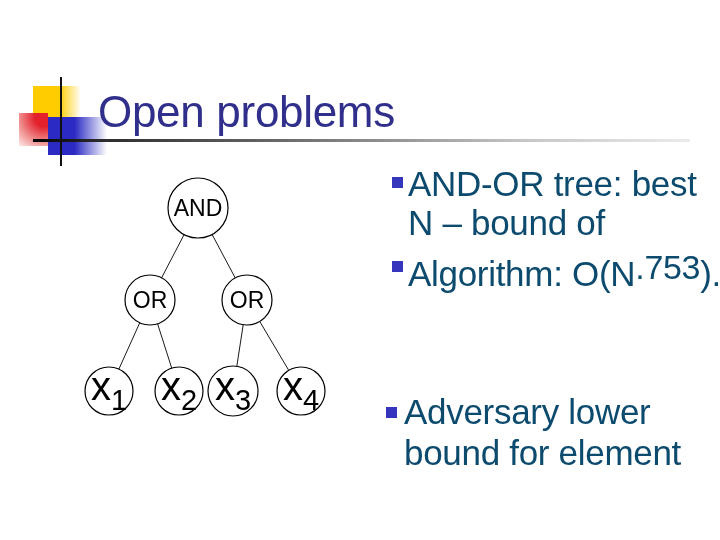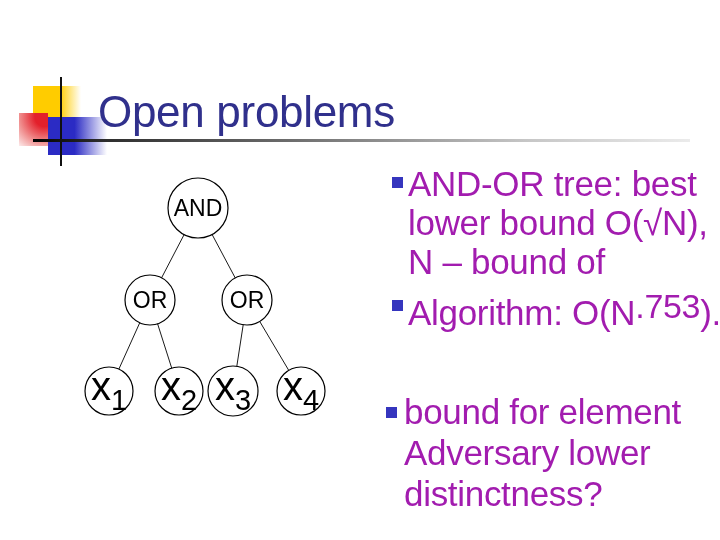--- a/index.html
+++ b/index.html
@@ -33,21 +33,21 @@
   .leaf-sub    { font-size:29px; }
   
   .bullets { position:absolute; }
   .bullets-top    { left:388px; top:164px; }
   .bullets-bottom { left:382px; top:391px; }
   .bullet-item { display:flex; align-items:flex-start; }
   .bullet-item + .bullet-item { margin-top:6px; }
   .bullet-sq { flex:none; width:11px; height:11px; background:var(--bullet,#3535BE); }
   .bullets-top    .bullet-sq { margin:13px 5px 0 4px; }
   .bullets-bottom .bullet-sq { margin:16px 7px 0 4px; }
-  .btext { color:#a21caf; font-size:35px; letter-spacing:-0.3px; }
+  .btext { color:#0c4a6e; font-size:35px; letter-spacing:-0.3px; }
   .bullets-top    .btext { line-height:39px; }
   .bullets-bottom .btext { line-height:41px; }
   .bline { white-space:nowrap; }
   .sup { font-size:34px; vertical-align:7px; letter-spacing:-0.3px; }
 </style>
 </head>
 <body>
 
 <div class="slide">
 
@@ -103,36 +103,34 @@
       <circle cx="301" cy="391" r="24"></circle>
       <text class="leaf-label" x="301" y="400"><tspan>x</tspan><tspan class="leaf-sub" dy="10">4</tspan></text>
     </g>
   </svg>
 
   <div class="bullets bullets-top">
     <div class="bullet-item">
       <span class="bullet-sq"></span>
       <div class="btext">
         <div class="bline">AND-OR tree: best</div>
-        <div class="bline">lower bound O(√N),</div>
         <div class="bline">N – bound of</div>
       </div>
     </div>
     <div class="bullet-item">
       <span class="bullet-sq"></span>
       <div class="btext">
         <div class="bline"><span>Algorithm: O(N</span><span class="sup">.753</span><span>).</span></div>
       </div>
     </div>
   </div>
 
   <div class="bullets bullets-bottom">
     <div class="bullet-item">
       <span class="bullet-sq"></span>
       <div class="btext">
+        <div class="bline">Adversary lower</div>
         <div class="bline">bound for element</div>
-        <div class="bline">Adversary lower</div>
-        <div class="bline">distinctness?</div>
       </div>
     </div>
   </div>
 
 </div>
 
 </body></html>

